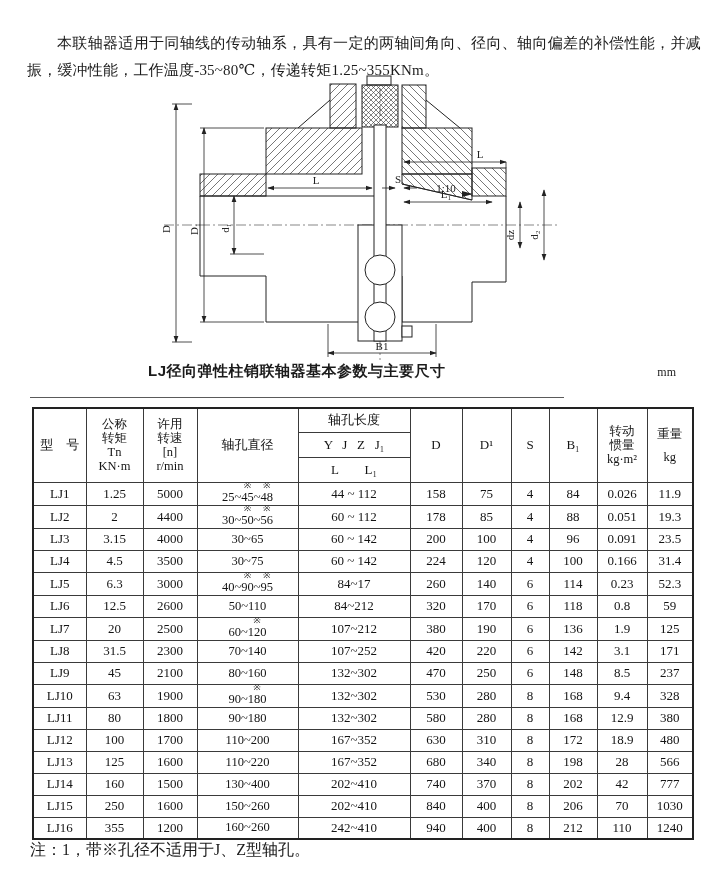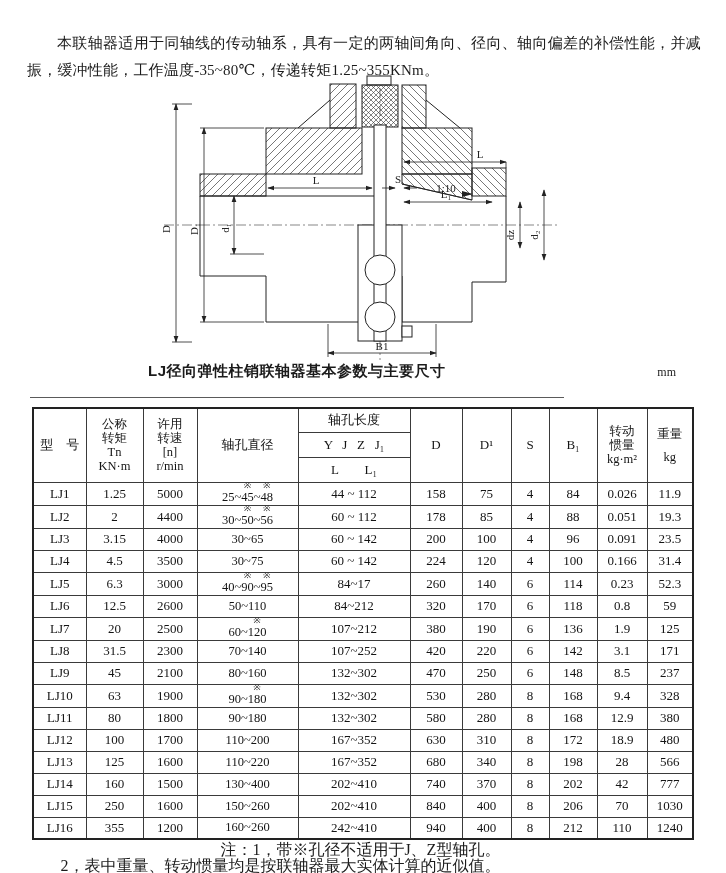--- a/index.html
+++ b/index.html
@@ -390,14 +390,13 @@
         <td>8</td>
         <td>212</td>
         <td>110</td>
         <td>1240</td>
       </tr>
     </tbody>
 </table>
 
 <div class="notes">
   <div class="n1">注：1，带※孔径不适用于J、Z型轴孔。</div>
-  <div class="n2">2，表中重量、转动惯量均是按联轴器最大实体计算的近似值。</div>
 </div>
 
 </body></html>

